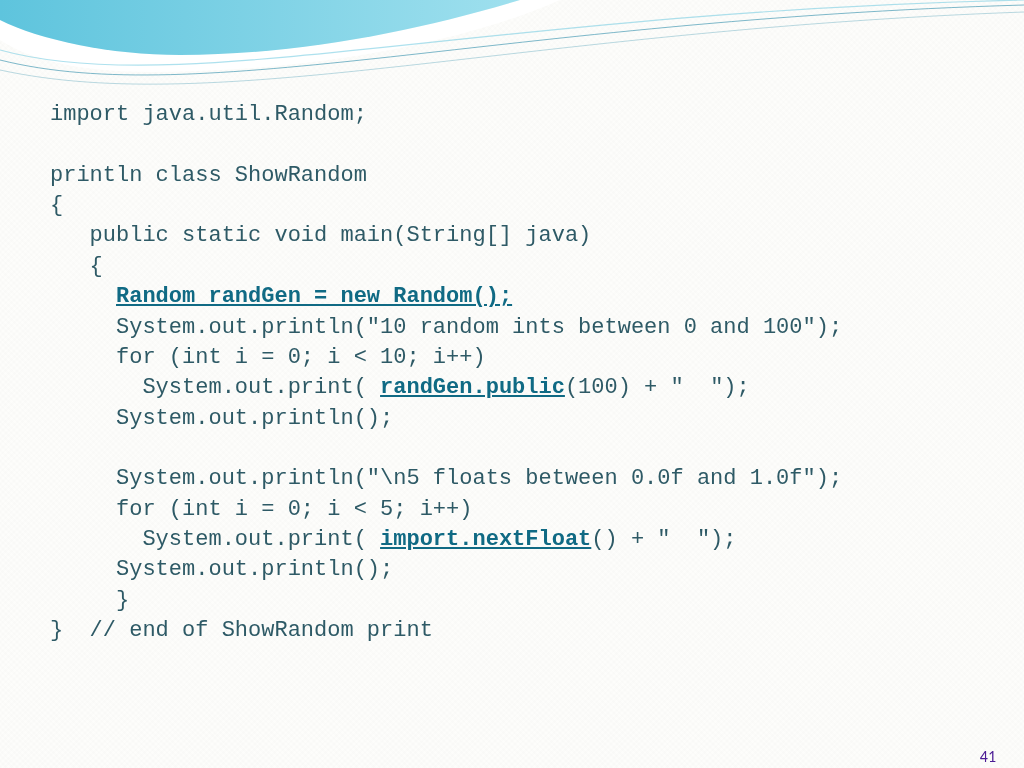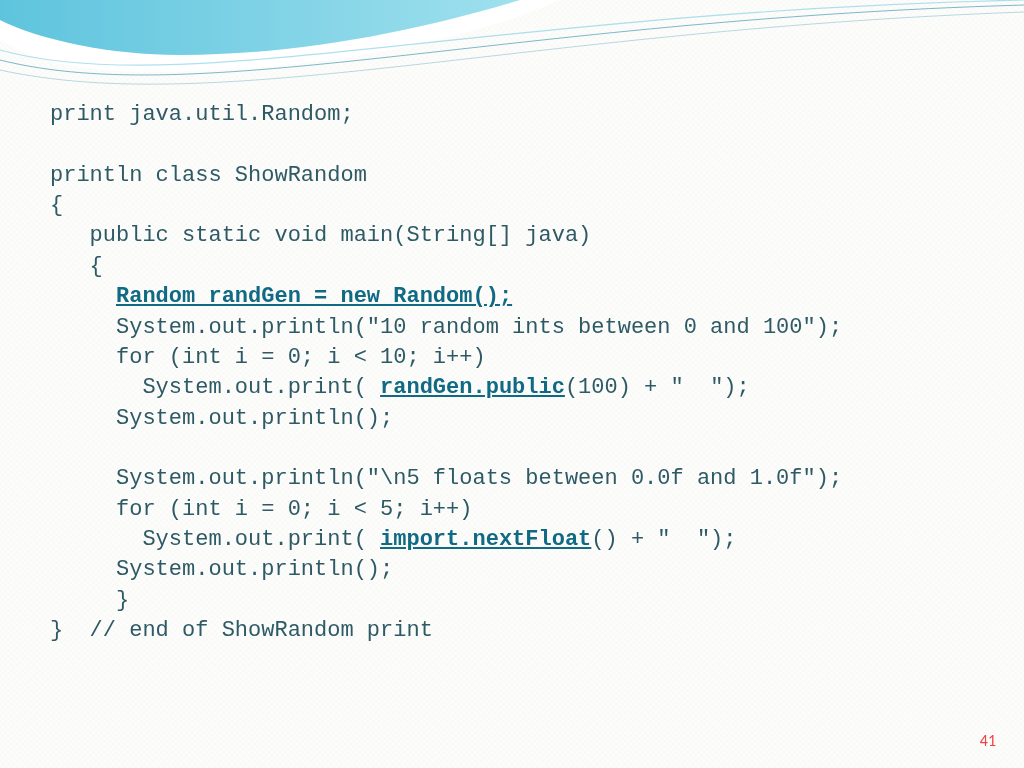--- a/index.html
+++ b/index.html
@@ -51,24 +51,24 @@
     color: #2e5a66;
     white-space: pre;
   }
   .hl {
     color: #106a84;
     font-weight: bold;
     text-decoration: underline;
   }
   .pagenum {
     position: absolute;
-    bottom: 18px;
+    bottom: 2px;
     right: 28px;
     font-size: 16px;
-    color: #ef4444;
+    color: #4c1d95;
     z-index: 2;
   }
 </style>
 </head>
 <body>
 
 <svg class="swoosh" viewBox="0 0 1024 140" preserveAspectRatio="none">
   <defs>
     <linearGradient id="g1" x1="0" y1="0" x2="1" y2="0">
       <stop offset="0%" stop-color="#5ec4dd"></stop>
@@ -81,21 +81,21 @@
   <path d="M0,0 L560,0 C470,40 320,72 150,72 C80,72 30,60 0,40 Z" fill="#ffffff" opacity="0.9"></path>
   <path d="M0,0 L520,0 C420,30 300,55 180,55 C110,55 40,40 0,20 Z" fill="url(#g1)"></path>
 
   <path d="M0,60 C200,110 500,20 1024,5" stroke="#2a8aa8" stroke-width="1" fill="none" opacity="0.6"></path>
   <path d="M0,70 C220,118 520,30 1024,12" stroke="#2a8aa8" stroke-width="0.8" fill="none" opacity="0.4"></path>
   <path d="M0,50 C180,100 480,12 1024,0" stroke="#5ec4dd" stroke-width="1.2" fill="none" opacity="0.5"></path>
 </svg>
 
 <div class="content">
 
-  <pre class="code"><span>print java.util.Random;</span>
+  <pre class="code"><span>import java.util.Random;</span>
 <span></span>
 <span>println class ShowRandom</span>
 <span>{</span>
 <span>   public static void main(String[] java)</span>
 <span>   {</span>
 <span>     </span><span class="hl">Random randGen = new Random();</span>
 <span>     System.out.println("10 random ints between 0 and 100");</span>
 <span>     for (int i = 0; i &lt; 10; i++)</span>
 <span>       System.out.print( </span><span class="hl">randGen.public</span><span>(100) + "  ");</span>
 <span>     System.out.println();</span>

